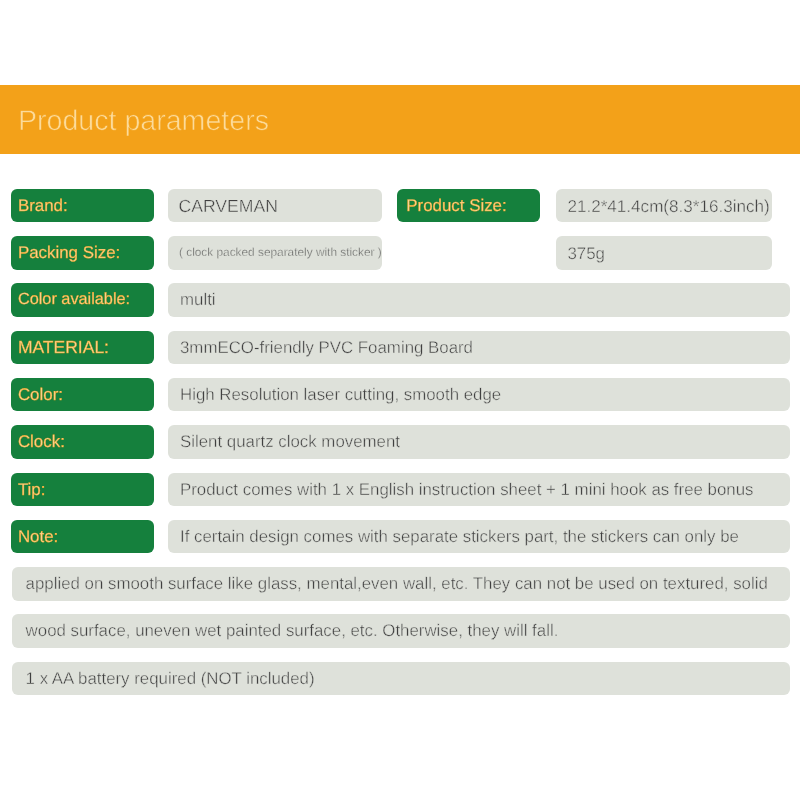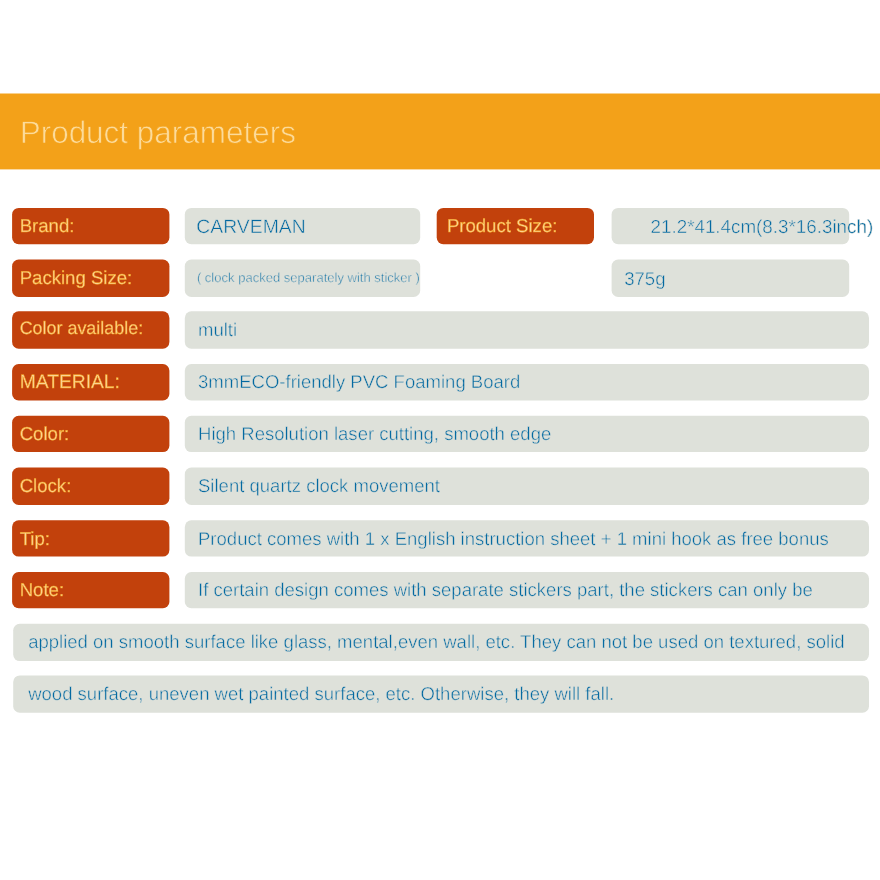--- a/index.html
+++ b/index.html
@@ -7,38 +7,38 @@
   body{width:800px;height:800px;background:#ffffff;font-family:"Liberation Sans",sans-serif;-webkit-font-smoothing:antialiased;text-rendering:geometricPrecision;overflow:hidden;position:relative;}
   #sheet{position:absolute;left:0;top:0;width:800px;height:800px;filter:opacity(0.999);}
 
   .band{position:absolute;left:0;top:85.1px;width:800px;height:69px;background:#f3a119;}
   .band-title{position:absolute;left:17.9px;top:1.5px;height:69px;line-height:69px;
       font-size:28.6px;color:#fcdb9a;white-space:nowrap;
       -webkit-text-stroke:0.6px #f3a119;}
 
   .row{position:absolute;left:0;width:800px;height:33.5px;}
   .cell{position:absolute;top:0;height:33.5px;border-radius:6px;box-sizing:border-box;white-space:nowrap;}
-  .lbl{background:#c2410c;color:#fbd394;}
-  .val{background:#dee1da;color:#0369a1;padding-left:48px;}
+  .lbl{background:#15803d;color:#fbd394;}
+  .val{background:#dee1da;color:#404040;padding-left:48px;}
   .lbl .t{-webkit-text-stroke:0.4px #f3a119;}
   .val .t,.val .twoline span{-webkit-text-stroke:0.42px #dee1da;}
   .t{position:absolute;top:0;height:33.5px;line-height:33.5px;white-space:nowrap;font-size:16.9px;}
 
   .c-lbl1{left:11.4px;width:142.2px;}
   .c-val1{left:168px;width:214.4px;}
   .c-lbl2{left:397.25px;width:142.35px;}
   .c-val2{left:556.4px;width:215.5px;}
   .c-valwide{left:168px;width:622px;}
   .c-full{left:11.6px;width:778.4px;}
 
   .tx-lbl{left:6.5px;}
   .tx-lbl2{left:9px;}
   .tx-val{left:12px;font-size:16.85px;}
   .tx-val1{left:10.5px;top:1.3px;font-size:17.6px;}
-  .tx-val2{left:11px;top:0.8px;font-size:17.1px;margin-left:24px;}
+  .tx-val2{left:11px;top:0.8px;font-size:17.1px;}
   .tx-val2b{left:11px;top:1px;font-size:16.9px;}
   .tx-full{left:14px;font-size:16.85px;}
   .sz-pw{font-size:13.3px;}
   .sz-color{font-size:16.3px;}
   .sz-mat{font-size:17.5px;}
 
   .twoline{position:absolute;left:11px;top:0;height:33.5px;display:flex;flex-direction:column;justify-content:center;}
   .twoline span{display:block;white-space:nowrap;}
   .ln1{font-size:12.65px;line-height:15.3px;}
   .ln2{font-size:11.85px;line-height:15.3px;}
@@ -140,14 +140,19 @@
         <span class="t tx-full">wood surface, uneven wet painted surface, etc. Otherwise, they will fall.</span>
       </div>
   </div>
 
   <div class="row" style="top:567.12px">
     <div class="cell val c-full">
         <span class="t tx-full">applied on smooth surface like glass, mental,even wall, etc. They can not be used on textured, solid</span>
       </div>
   </div>
 
+  <div class="row" style="top:661.7px">
+    <div class="cell val c-full">
+        <span class="t tx-full">1 x AA battery required (NOT included)</span>
+      </div>
+  </div>
 
 </div>
 
 </body></html>

